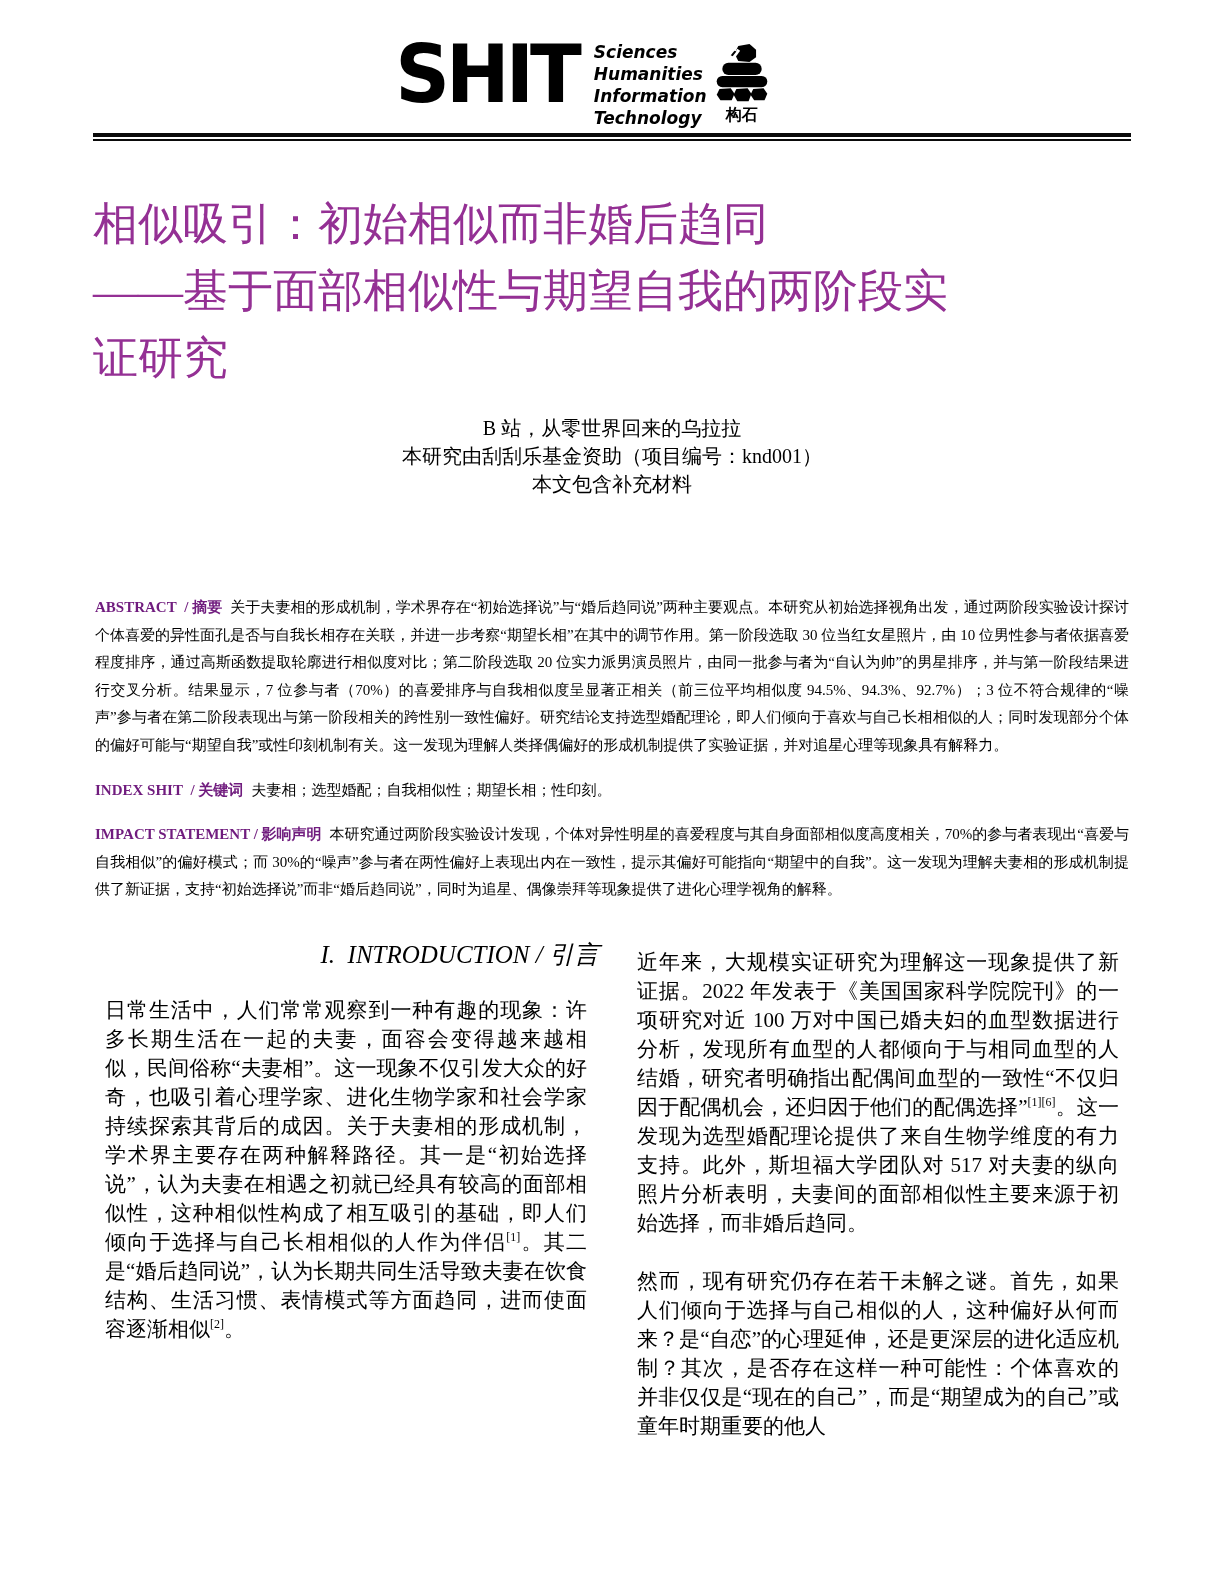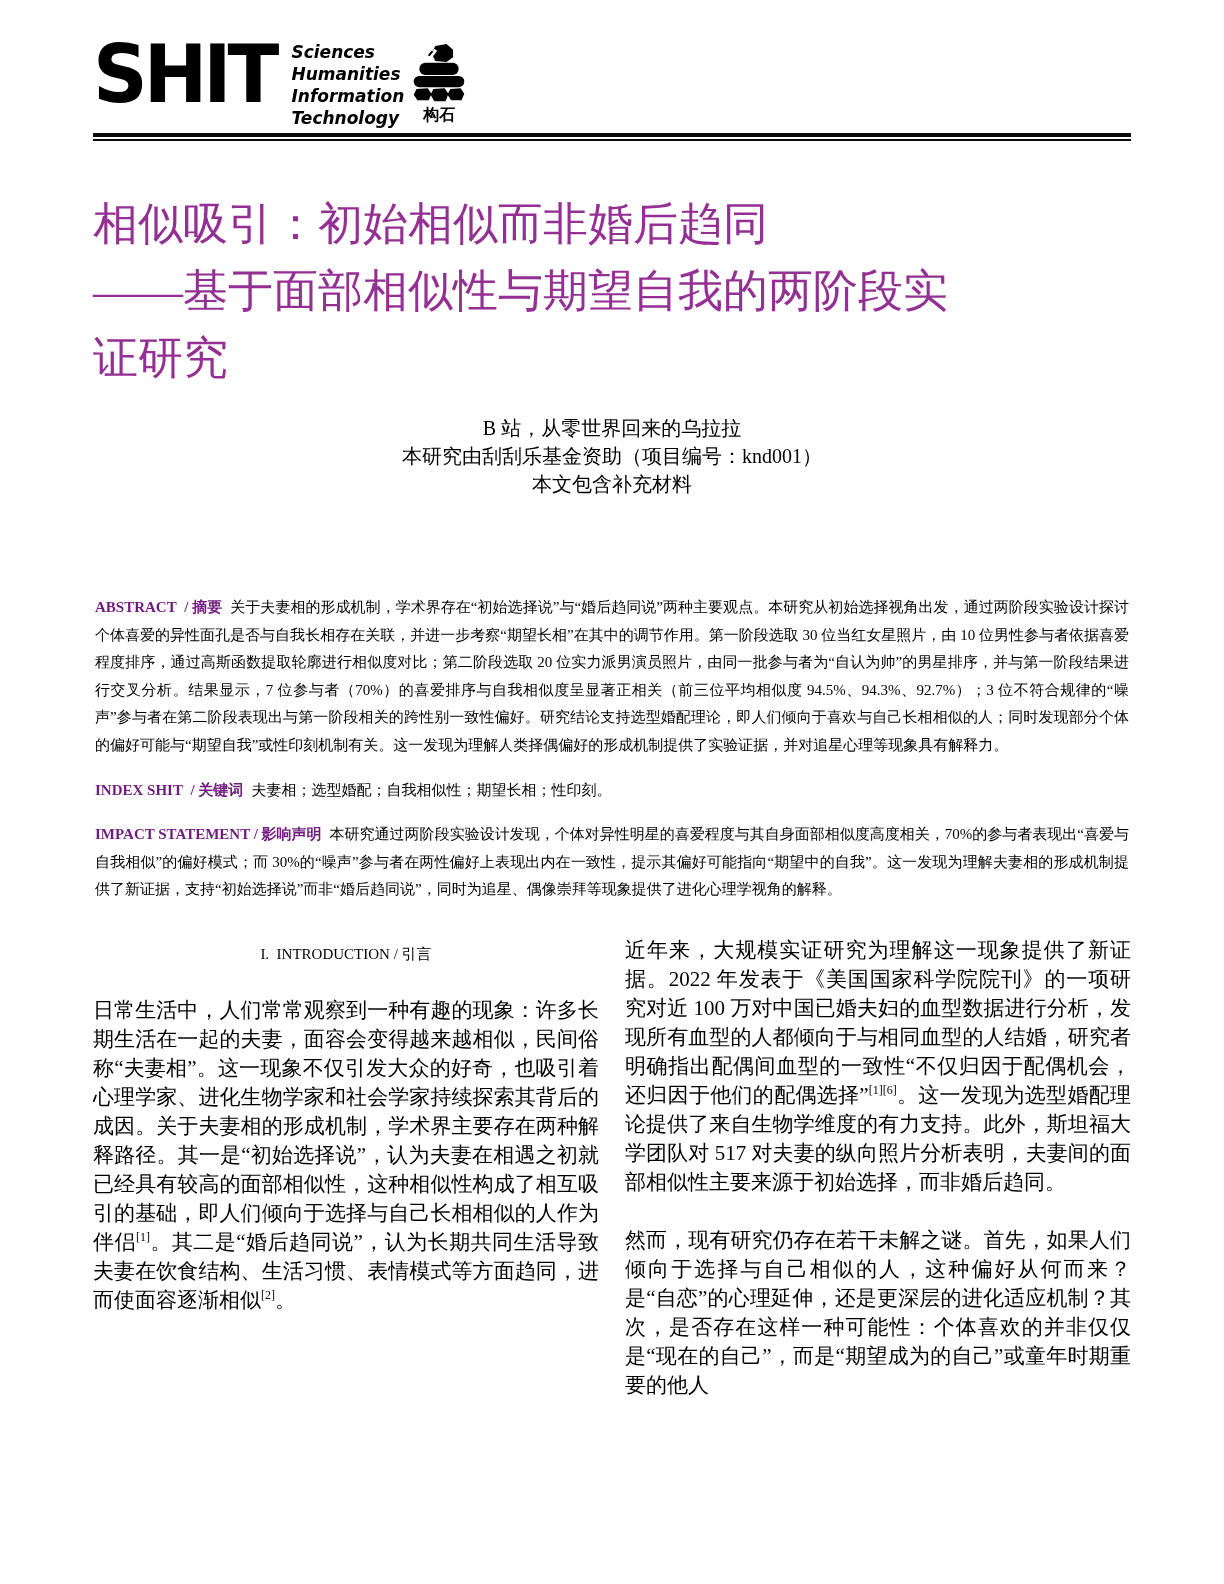--- a/index.html
+++ b/index.html
@@ -6,21 +6,21 @@
   body{
     width:1224px;height:1584px;
     font-family:"Liberation Serif","DejaVu Serif",serif;
     color:#000;
     -webkit-font-smoothing:antialiased;
     overflow:hidden;
   }
   .page{padding:34px 93px 0 93px;position:relative;}
 
   
-  .header{display:flex;justify-content:flex-start;align-items:flex-start;}
+  .header{display:flex;justify-content:center;align-items:flex-start;}
   .logo-row{display:flex;gap:16px;align-items:flex-start;}
   .logo-text{
     font-family:"DejaVu Sans","Liberation Sans",sans-serif;
     font-weight:bold;font-size:76px;line-height:76px;letter-spacing:-4px;
     transform:scaleY(1.06);transform-origin:top left;
   }
   .tagline{
     font-family:"DejaVu Sans","Liberation Sans",sans-serif;
     font-weight:bold;font-size:17px;line-height:22px;padding-top:7px;font-style:italic;
   }
@@ -47,24 +47,25 @@
   .front{margin-top:96px;}
   .front-par{font-size:15px;line-height:27.6px;text-align:justify;margin:2px;font-family:Liberation Serif, serif;}
   .front-par + .front-par{margin-top:17px;}
   .par-label{font-weight:bold;color:var(--color-label_accent,#701C7E);}
   .par-label.gap{margin-right:8px;}
 
   
   .columns{display:flex;gap:26px;margin-top:32px;}
   .col{width:506px;font-size:21px;line-height:29px;text-align:justify;}
   .col-heading{
-    text-align:center;font-size:15px;font-weight:400;margin:4px 0 27px 0;
+    text-align:right;font-size:25px;font-weight:400;margin:4px 0 27px 0;
     white-space:pre-wrap;
+    font-style:italic;
   }
-  .col p{margin:0;}
+  .col p{margin:12px;}
   .col p + p{margin-top:29px;}
   sup.ref{font-size:12px;line-height:0;}
 </style>
 </head>
 <body>
 
 <div class="page">
 
   <div class="header">
     <div class="logo-row">

